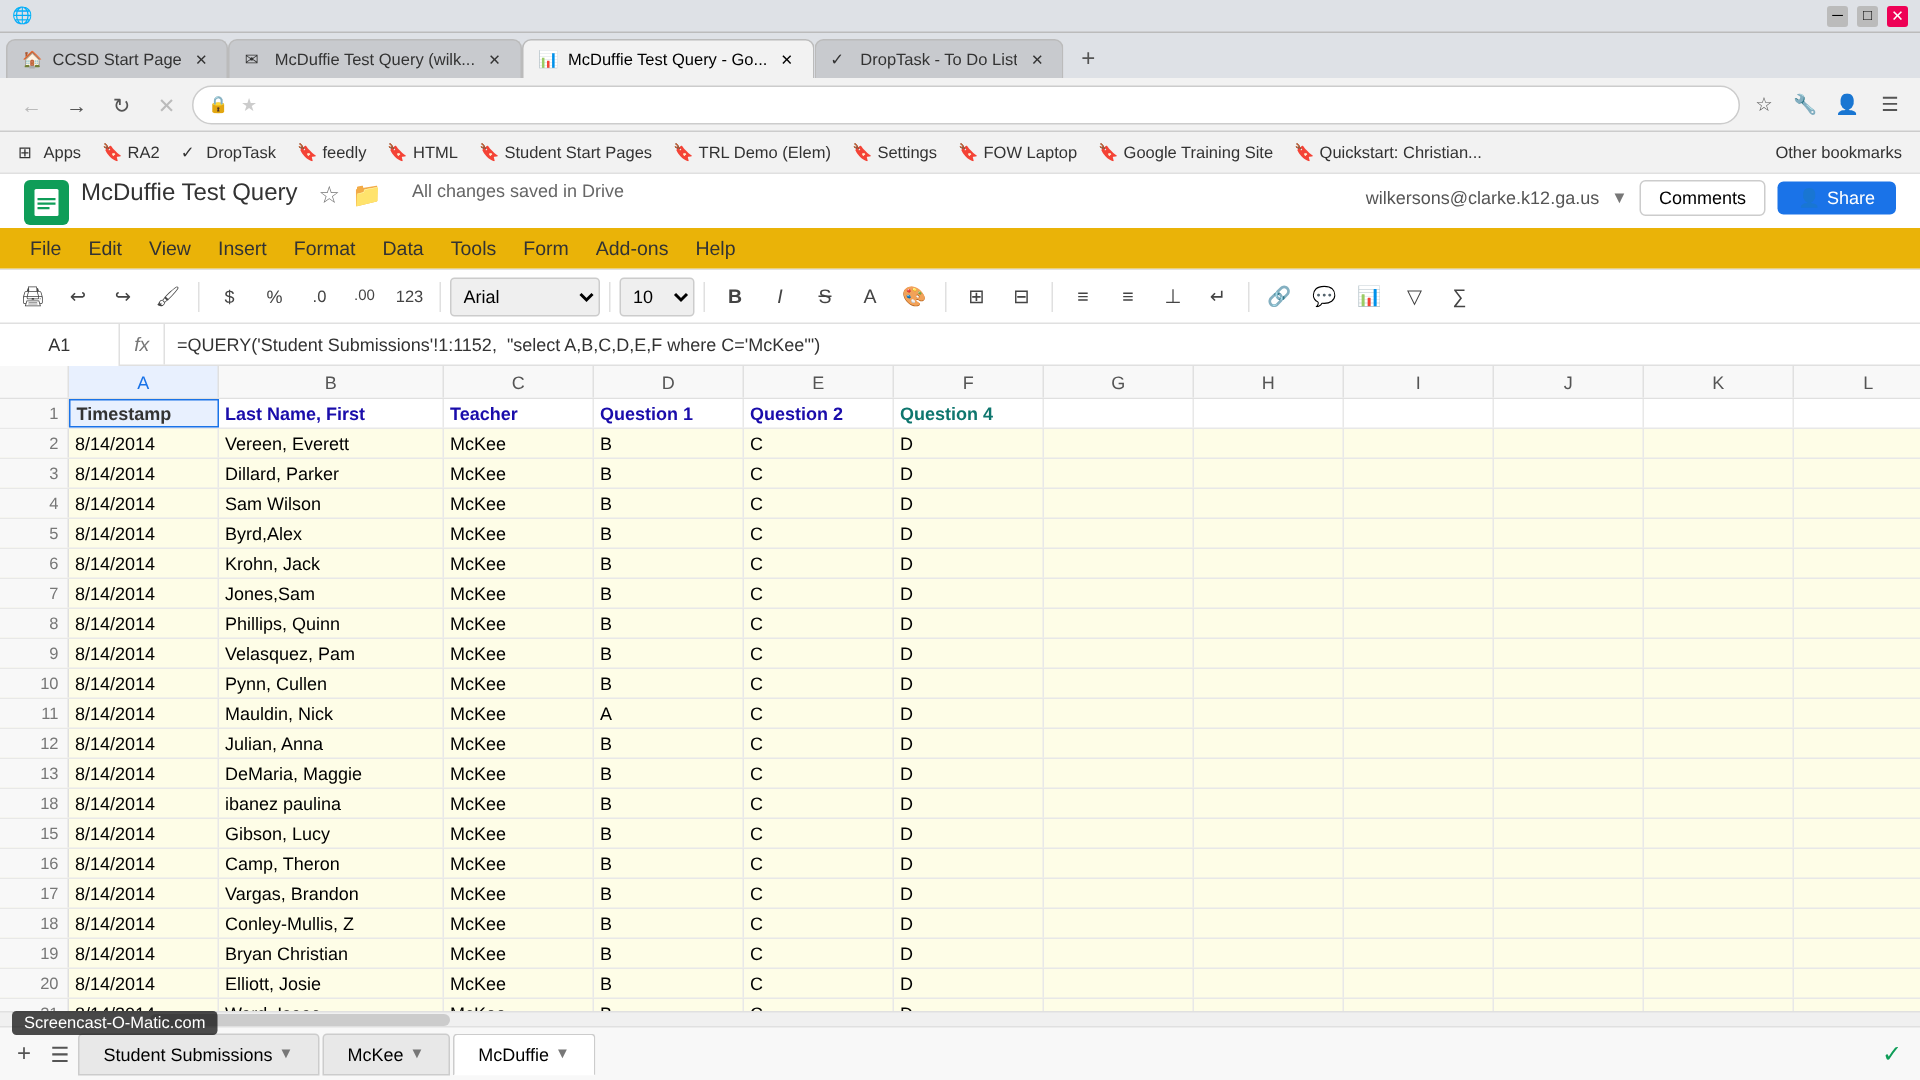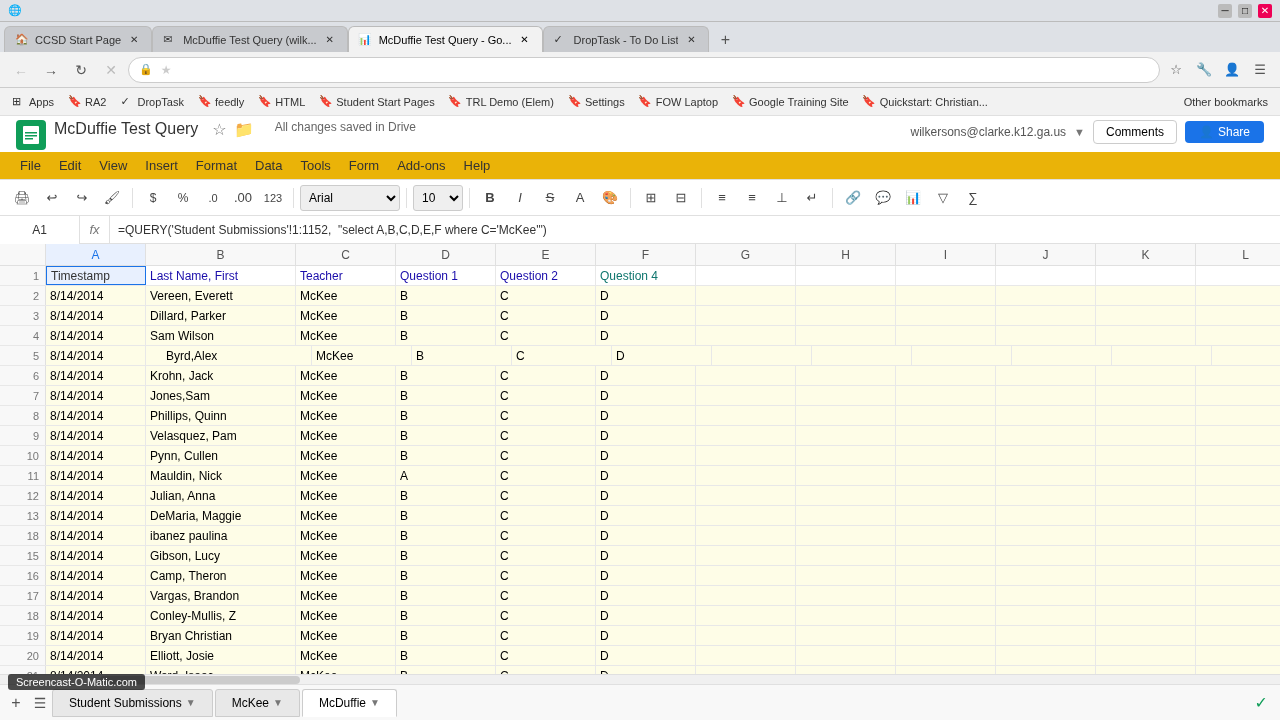--- a/index.html
+++ b/index.html
@@ -93,21 +93,21 @@
     .cell-d { width: 100px; min-width: 100px; }
     .cell-e { width: 100px; min-width: 100px; }
     .cell-f { width: 100px; min-width: 100px; }
     .cell-g { width: 100px; min-width: 100px; }
     .cell-h { width: 100px; min-width: 100px; }
     .cell-i { width: 100px; min-width: 100px; }
     .cell-j { width: 100px; min-width: 100px; }
     .cell-k { width: 100px; min-width: 100px; }
     .cell-l { width: 100px; min-width: 100px; }
 
-    .header-row .cell { font-weight: normal; color: #1a0dab; }
+    .header-row .cell { font-weight: bold; color: #1a0dab; }
     .header-row .cell-a { color: #333; }
     .header-row .cell-f { color: #cc0000; }
 
     
     .bottom-bar { height: 36px; background: #f8f8f8; border-top: 1px solid #e0e0e0; display: flex; align-items: center; padding: 0 4px; }
     .sheet-add-btn { width: 24px; height: 24px; display: flex; align-items: center; justify-content: center; cursor: pointer; border: none; background: transparent; font-size: 16px; color: #555; }
     .sheet-tab { height: 28px; padding: 0 16px; display: flex; align-items: center; gap: 4px; border: 1px solid #ccc; border-radius: 0; cursor: pointer; font-size: 12px; background: #e8e8e8; margin-right: 2px; border-radius: 3px 3px 0 0; }
     .sheet-tab.active { background: #fff; border-bottom-color: #fff; }
     .sheet-tab-arrow { font-size: 10px; color: #777; }
     .status-bar-right { margin-left: auto; display: flex; align-items: center; gap: 8px; padding-right: 8px; }
@@ -275,21 +275,21 @@
 
     <div class="sheets-toolbar">
       <button class="toolbar-btn">🖨</button>
       <button class="toolbar-btn">↩</button>
       <button class="toolbar-btn">↪</button>
       <button class="toolbar-btn">🖌</button>
       <div class="toolbar-sep"></div>
       <button class="toolbar-btn" style="font-size:12px;">$</button>
       <button class="toolbar-btn" style="font-size:12px;">%</button>
       <button class="toolbar-btn" style="font-size:11px;">.0</button>
-      <button class="toolbar-btn" style="font-size:13px;">.00</button>
+      <button class="toolbar-btn" style="font-size:10px;">.00</button>
       <button class="toolbar-btn" style="font-size:11px;">123</button>
       <div class="toolbar-sep"></div>
       <select class="font-select">
         <option>Arial</option>
       </select>
       <div class="toolbar-sep"></div>
       <select class="font-size-select">
         <option>10</option>
       </select>
       <div class="toolbar-sep"></div>
@@ -401,21 +401,21 @@
             <div class="cell cell-g" style="min-width: 100px; width: 100px;"></div>
             <div class="cell cell-h" style="min-width: 100px; width: 100px;"></div>
             <div class="cell cell-i" style="min-width: 100px; width: 100px;"></div>
             <div class="cell cell-j" style="min-width: 100px; width: 100px;"></div>
             <div class="cell cell-k" style="min-width: 100px; width: 100px;"></div>
             <div class="cell cell-l" style="min-width: 100px; width: 100px;"></div>
           </div>
           <div class="data-row highlighted">
             <div class="row-num">5</div>
             <div class="cell cell-a" style="min-width: 100px; width: 100px;">8/14/2014</div>
-            <div class="cell cell-b" style="min-width: 150px; width: 150px; margin-left: 16px;">Byrd,Alex</div>
+            <div class="cell cell-b" style="min-width: 150px; width: 150px;">Byrd,Alex</div>
             <div class="cell cell-c" style="min-width: 100px; width: 100px;">McKee</div>
             <div class="cell cell-d" style="min-width: 100px; width: 100px;">B</div>
             <div class="cell cell-e" style="min-width: 100px; width: 100px;">C</div>
             <div class="cell cell-f" style="min-width: 100px; width: 100px;">D</div>
             <div class="cell cell-g" style="min-width: 100px; width: 100px;"></div>
             <div class="cell cell-h" style="min-width: 100px; width: 100px;"></div>
             <div class="cell cell-i" style="min-width: 100px; width: 100px;"></div>
             <div class="cell cell-j" style="min-width: 100px; width: 100px;"></div>
             <div class="cell cell-k" style="min-width: 100px; width: 100px;"></div>
             <div class="cell cell-l" style="min-width: 100px; width: 100px;"></div>

